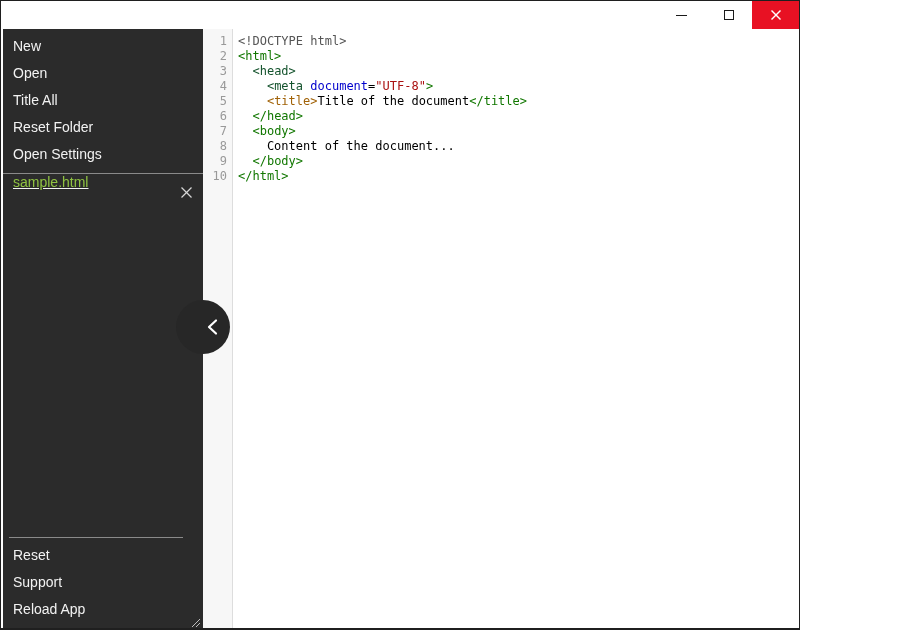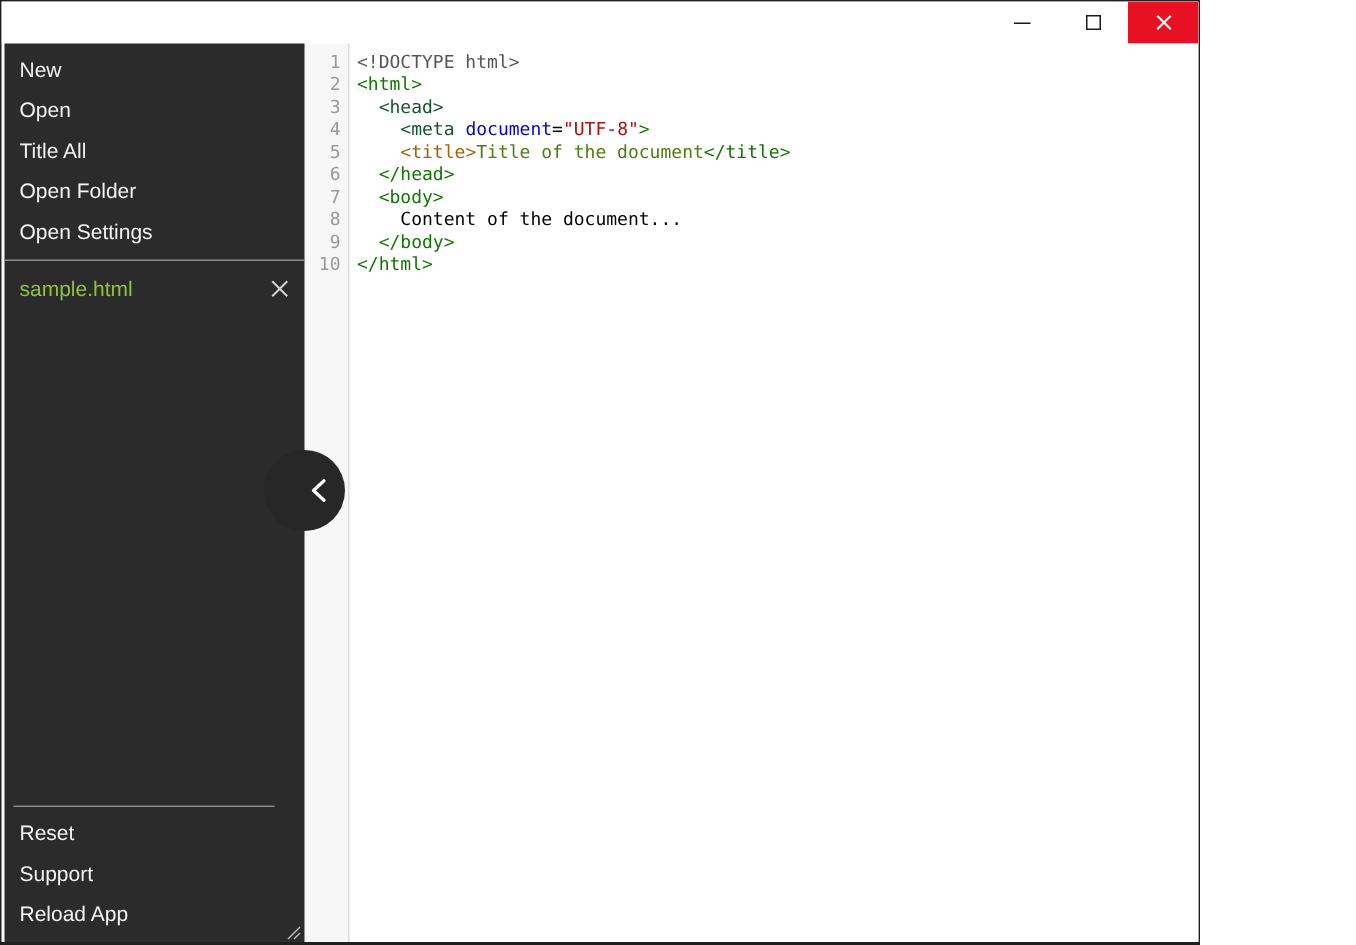--- a/index.html
+++ b/index.html
@@ -48,22 +48,23 @@
     cursor: pointer;
     white-space: nowrap;
   }
   .sidebar-divider {
     border: none; border-top: 1px solid #8a8a8a;
     margin-top: 5px;
   }
   .file-tab {
     position: relative;
     height: 36px;
-    display: flex; align-items: center;
+    display: flex; align-items: flex-start;
     padding-left: 10px;
+    text-decoration: underline;
   }
   .file-tab .file-label { font-size: 14px; }
   .tab-close {
     position: absolute; right: 10px; top: 11px;
     width: 14px; height: 14px;
     display: flex; align-items: center; justify-content: center;
     cursor: pointer;
   }
   .sidebar-footer {
     position: absolute; left: 0; right: 0; bottom: 5px;
@@ -138,21 +139,21 @@
         </svg>
       </div>
     </div>
   </div>
 
   <div class="sidebar">
     <div class="sidebar-menu">
         <div class="menu-item">New</div>
         <div class="menu-item">Open</div>
         <div class="menu-item">Title All</div>
-        <div class="menu-item">Open Folder</div>
+        <div class="menu-item">Reset Folder</div>
         <div class="menu-item">Open Settings</div>
       </div>
 
     <hr class="sidebar-divider">
 
     <div class="file-tab">
       <span class="file-label" style="color: rgb(143, 194, 65);">sample.html</span>
       <span class="tab-close">
         <svg width="13" height="13" viewBox="0 0 13 13">
           <line x1="1.5" y1="1.5" x2="11.5" y2="11.5" stroke="#d6d6d6" stroke-width="1.3"></line>
@@ -195,21 +196,21 @@
         <div class="ln" style="color: rgb(153, 153, 153);">7</div>
         <div class="ln" style="color: rgb(153, 153, 153);">8</div>
         <div class="ln" style="color: rgb(153, 153, 153);">9</div>
         <div class="ln" style="color: rgb(153, 153, 153);">10</div>
       </div>
     <div class="code-area">
         <div class="code-line"><span style="color: rgb(85, 85, 85);">&lt;!DOCTYPE html&gt;</span></div>
         <div class="code-line"><span style="color: rgb(17, 119, 0);">&lt;html&gt;</span></div>
         <div class="code-line"><span style="color: rgb(0, 0, 0);">  </span><span style="color: #14532d;">&lt;head&gt;</span></div>
         <div class="code-line"><span style="color: rgb(0, 0, 0);">    </span><span style="color: #14532d; margin-top: 31px;">&lt;meta </span><span style="color: rgb(0, 0, 204);">document</span><span style="color: rgb(0, 0, 0);">=</span><span style="color: rgb(170, 17, 17);">"UTF-8"</span><span style="color: rgb(17, 119, 0);">&gt;</span></div>
-        <div class="code-line"><span style="color: rgb(0, 0, 0);">    </span><span style="color: #a16207;">&lt;title&gt;</span><span style="color: #4d7c0f;">Title of the document</span><span style="color: rgb(17, 119, 0);">&lt;/title&gt;</span></div>
+        <div class="code-line"><span style="color: rgb(0, 0, 0);">    </span><span style="color: #a16207;">&lt;title&gt;</span><span style="color: #000000;">Title of the document</span><span style="color: rgb(17, 119, 0);">&lt;/title&gt;</span></div>
         <div class="code-line"><span style="color: rgb(0, 0, 0);">  </span><span style="color: rgb(17, 119, 0);">&lt;/head&gt;</span></div>
         <div class="code-line"><span style="color: rgb(0, 0, 0);">  </span><span style="color: rgb(17, 119, 0);">&lt;body&gt;</span></div>
         <div class="code-line"><span style="color: rgb(0, 0, 0);">    Content of the document...</span></div>
         <div class="code-line"><span style="color: rgb(0, 0, 0);">  </span><span style="color: rgb(17, 119, 0);">&lt;/body&gt;</span></div>
         <div class="code-line"><span style="color: rgb(17, 119, 0);">&lt;/html&gt;</span></div>
       </div>
   </div>
 
 </div>
 

